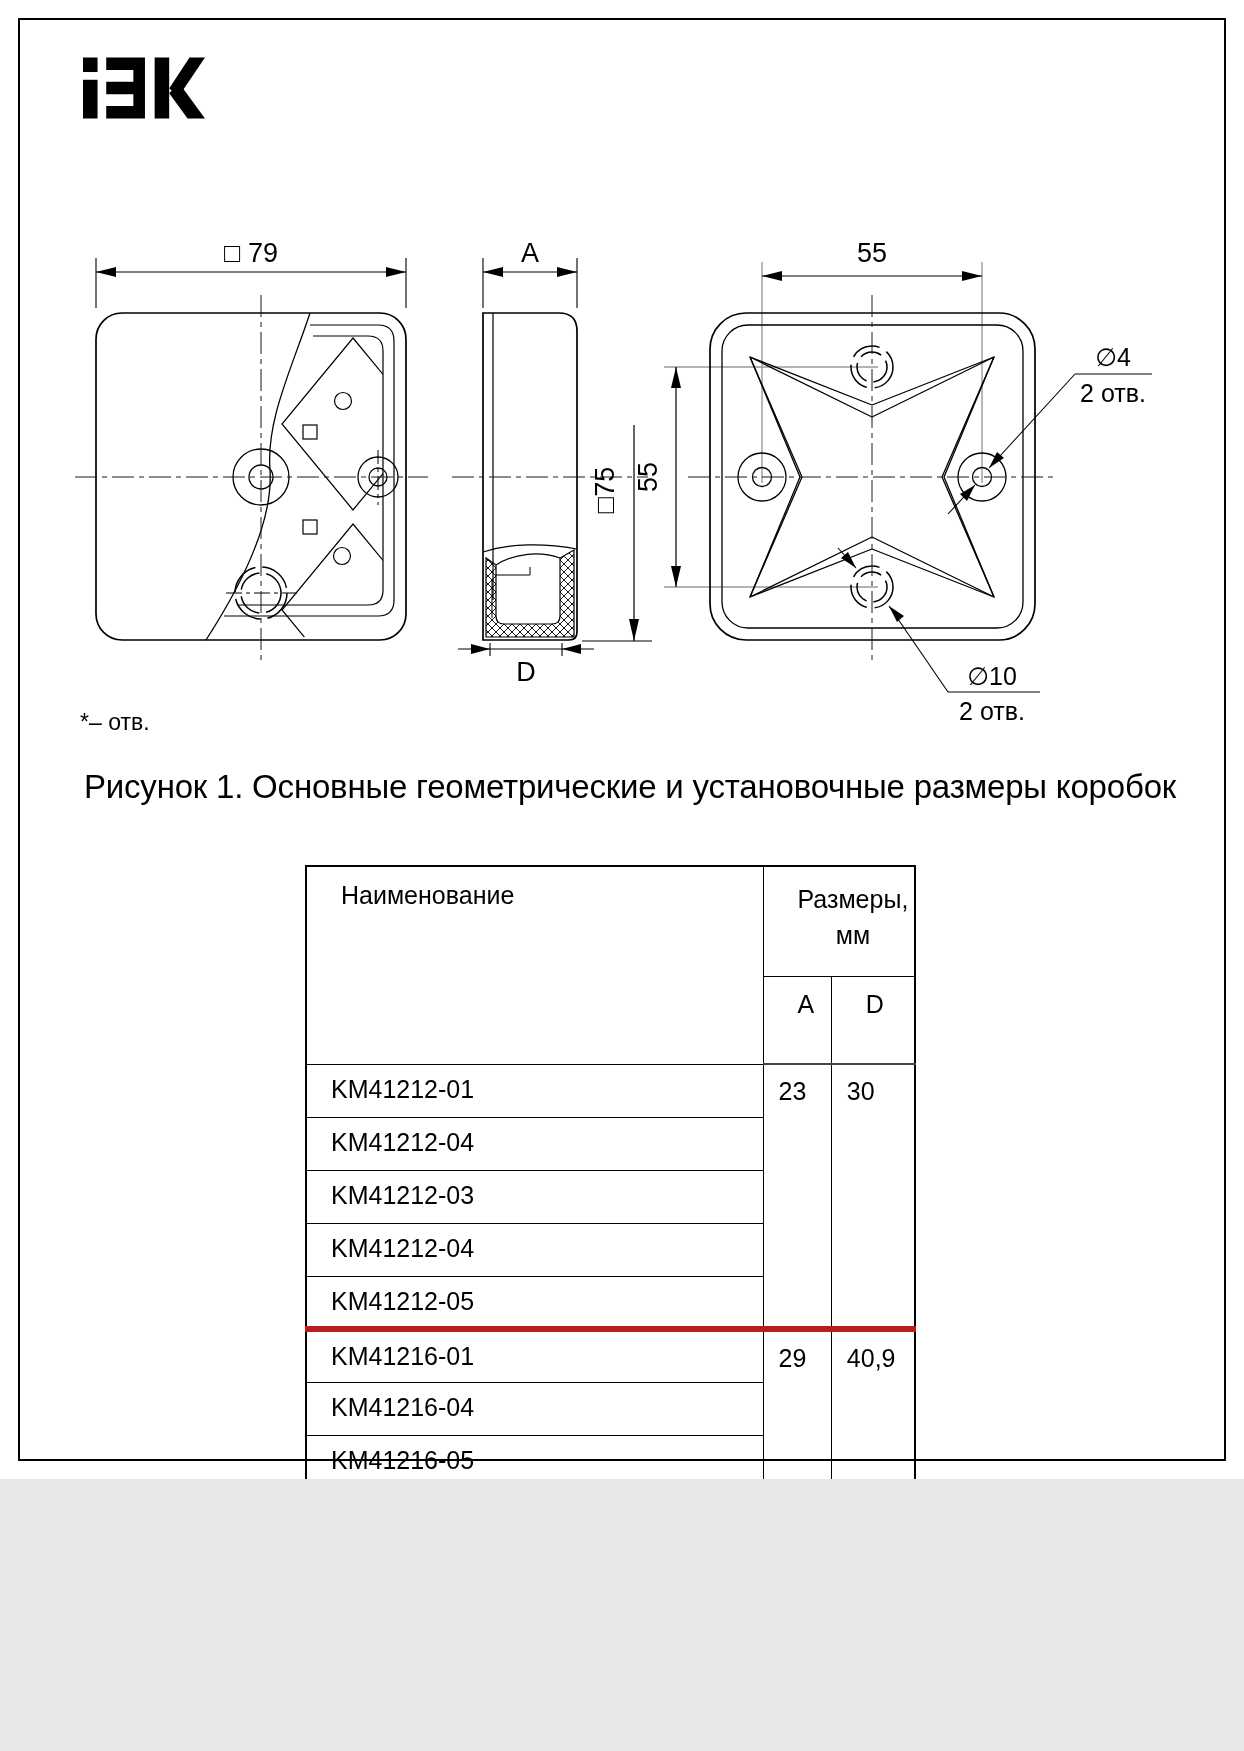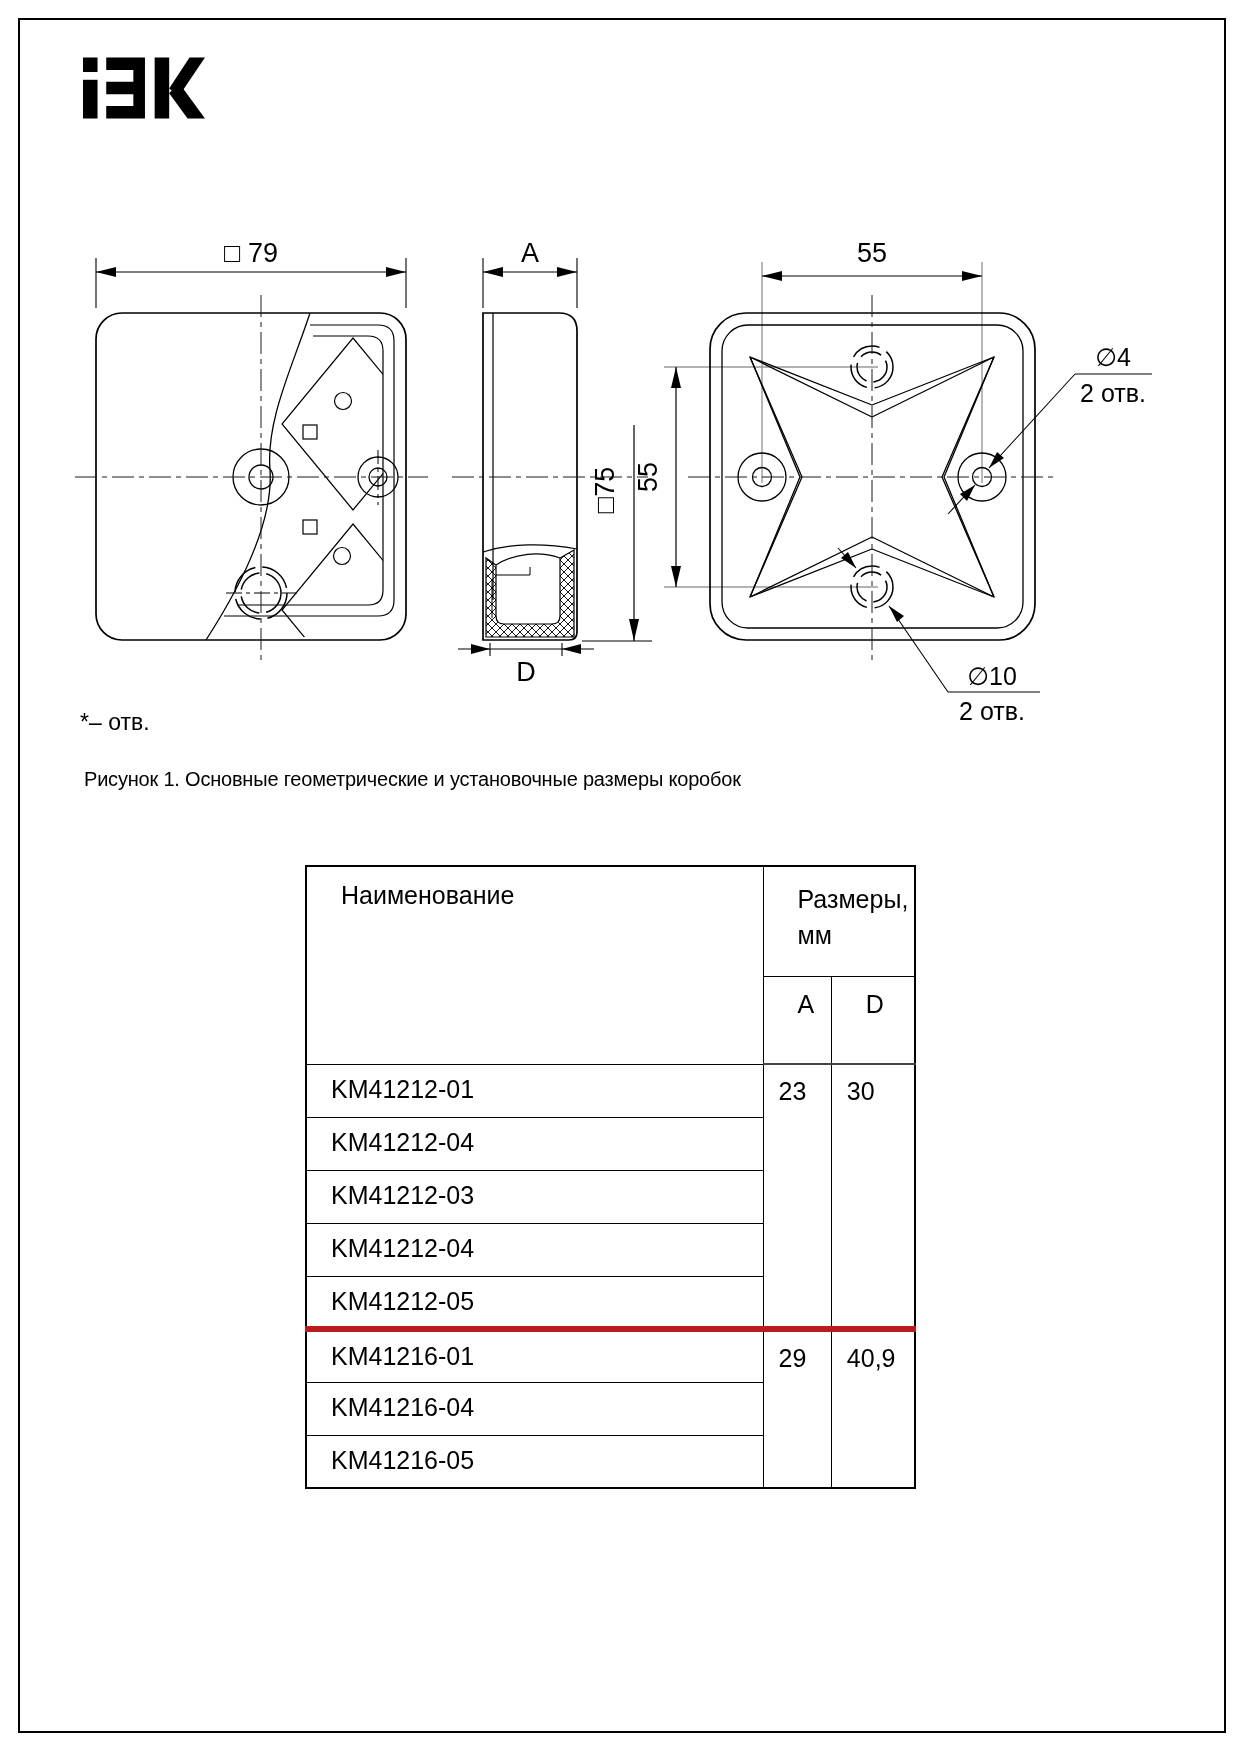--- a/index.html
+++ b/index.html
@@ -1,35 +1,35 @@
 <!DOCTYPE html>
 <html><head>
 <meta charset="utf-8">
 <style>
   html,body{margin:0;padding:0;background:#e8e8e8;}
-  .page{position:relative;width:1244px;height:1751px;background:#fff;overflow:hidden;
+  .page{position:relative;width:1244px;height:1479px;background:#fff;overflow:hidden;
         font-family:"Liberation Sans","DejaVu Sans",sans-serif;color:#000;}
   .frame{position:absolute;left:18px;top:18px;right:18px;bottom:18px;border:2.5px solid #000;}
   .logo{position:absolute;left:83px;top:57px;width:122px;height:62px;}
   .drawing{position:absolute;left:0;top:0;width:1244px;height:760px;}
   .drawing text{font-family:"Liberation Sans","DejaVu Sans",sans-serif;fill:#000;}
   .dimtxt{font-size:27px;}
   .callout{font-size:25px;}
   .footnote{position:absolute;left:80px;top:681px;font-size:23px;margin-top:28px;}
-  .caption{position:absolute;left:84px;top:768px;font-size:20px;letter-spacing:-0.2px;white-space:nowrap;}
+  .caption{position:absolute;left:84px;top:768px;font-size:33px;letter-spacing:-0.2px;white-space:nowrap;}
   table.dims{position:absolute;left:305px;top:865px;border-collapse:collapse;border:2px solid #000;
              table-layout:fixed;font-size:25px;}
   table.dims th,table.dims td{border:1px solid #000;text-align:left;vertical-align:top;
              font-weight:400;padding:10px 6px 0 24px;overflow:hidden;}
   table.dims thead tr.h1 th{height:95px;}
   table.dims thead tr.h2 th{height:73px;border-bottom:2px solid #444;padding-top:13px;}
   table.dims thead th{padding-top:14px;padding-left:34px;}
   table.dims tbody tr{height:53px;}
   table.dims td.val{padding-left:15px;padding-top:12px;}
-  table.dims th.sizes span{display:block;line-height:1.45;}
+  table.dims th.sizes span{display:block;line-height:1.45;text-align:center;}
   table.dims tr.group td{border-top:6px solid #b91c1c;}
   .col-name{width:457px;} .col-a{width:61px;} .col-d{width:75px;}
 </style>
 </head>
 <body>
 
 <div class="page">
   <div class="frame"></div>
 
   <svg class="logo" viewBox="0 0 126 63" role="img" aria-label="IEK">

